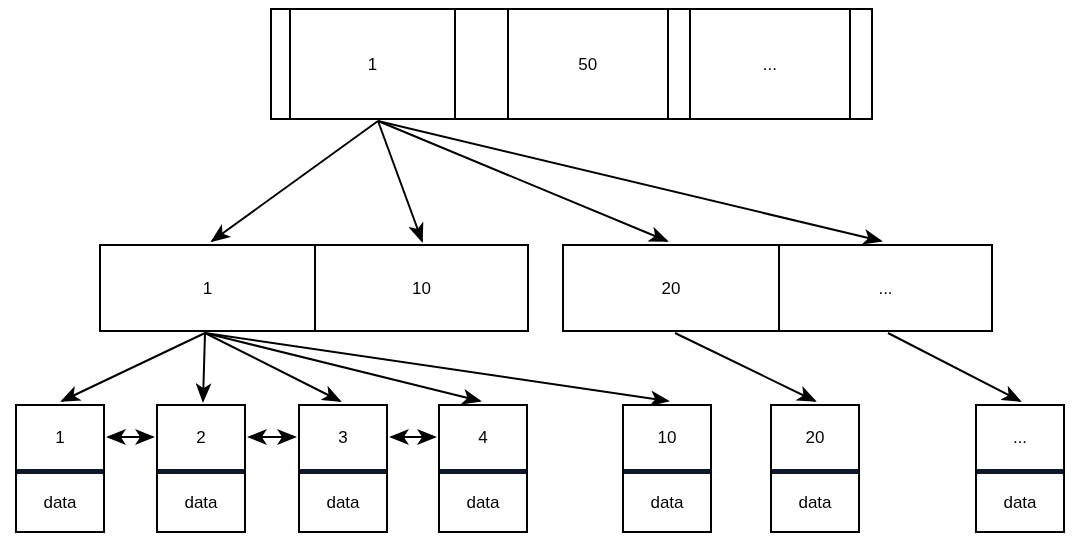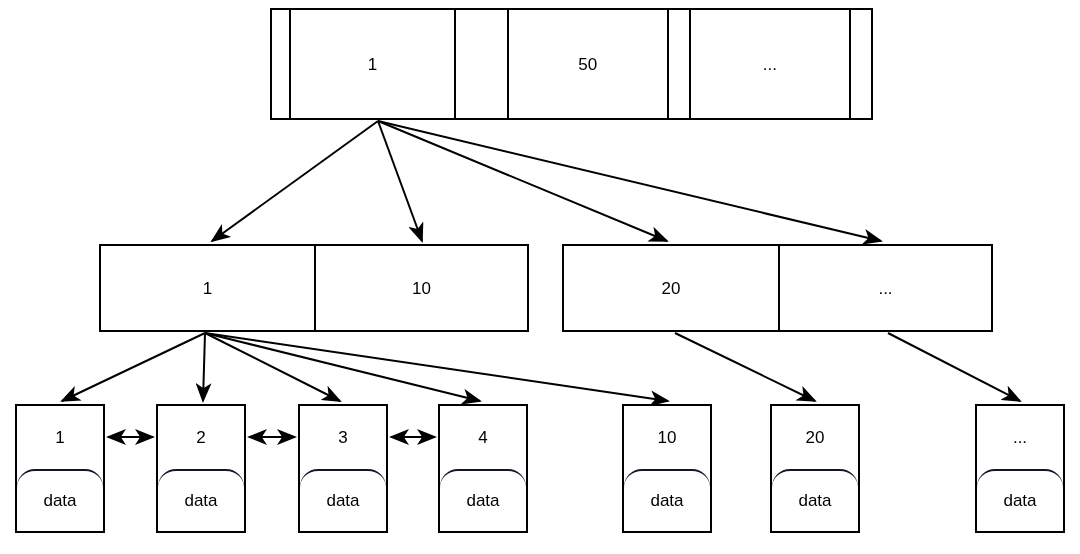--- a/index.html
+++ b/index.html
@@ -65,22 +65,21 @@
     align-items: center;
     justify-content: center;
     font-size: 17px;
     color: #000000;
     line-height: 1;
     white-space: nowrap;
   }
   .leaf-key { height: 64px; }
   .leaf-data {
     height: 63px;
-    border-top: 2px solid #0f172a;
-    border-radius: 18px;
+    border-top: 5px solid #0f172a;
   }
 </style>
 </head>
 <body>
 
 <div id="canvas">
 
   <svg id="arrow-layer" viewBox="0 0 1080 554" width="1080" height="554" xmlns="http://www.w3.org/2000/svg">
     <defs>
       <marker id="arrowhead" markerWidth="10" markerHeight="8" refX="9" refY="4" orient="auto" markerUnits="strokeWidth">

